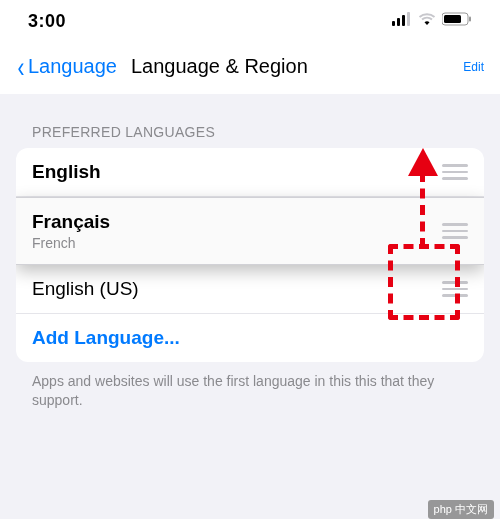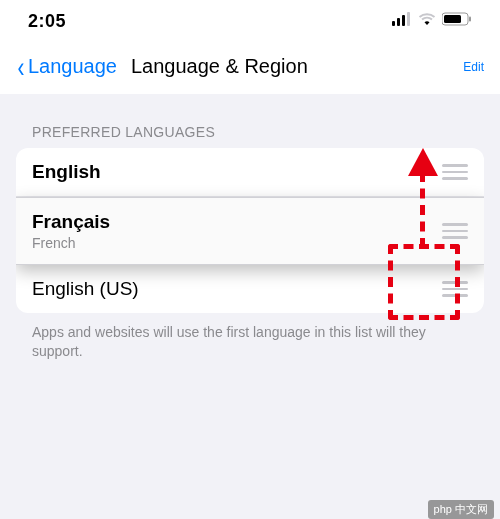--- a/index.html
+++ b/index.html
@@ -178,21 +178,21 @@
       color: #fff;
       font-size: 11px;
       padding: 2px 6px;
       border-radius: 3px;
     }
   </style>
 </head>
 <body>
 
 <div class="status-bar">
-  <div class="status-time">2:05</div>
+  <div class="status-time">3:00</div>
   <div class="status-right">
     <span>
       <svg width="20" height="14" viewBox="0 0 20 14">
           <rect x="0" y="9" width="3" height="5" rx="1" fill="#000"></rect>
           <rect x="5" y="6" width="3" height="8" rx="1" fill="#000"></rect>
           <rect x="10" y="3" width="3" height="11" rx="1" fill="#000"></rect>
           <rect x="15" y="0" width="3" height="14" rx="1" fill="#c7c7cc"></rect>
         </svg>
     </span>
     <span>
@@ -253,22 +253,27 @@
       <div class="row-text">
         <div class="row-title">English (US)</div>
       </div>
       <div class="grabber">
           <span></span>
           <span></span>
           <span></span>
         </div>
     </div>
 
+    <div class="row add-row">
+      <div class="row-text">
+        <div class="row-title">Add Language...</div>
+      </div>
+    </div>
 
   </div>
-  <div class="footer-note">Apps and websites will use the first language in this list will they support.</div>
+  <div class="footer-note">Apps and websites will use the first language in this this that they support.</div>
 </div>
 
 <div class="highlight-box hb1"></div>
 <div class="arrow arrow-line"></div>
 <div class="arrow arrow-head"></div>
 
 <div class="watermark">php 中文网</div>
 
 </body></html>

